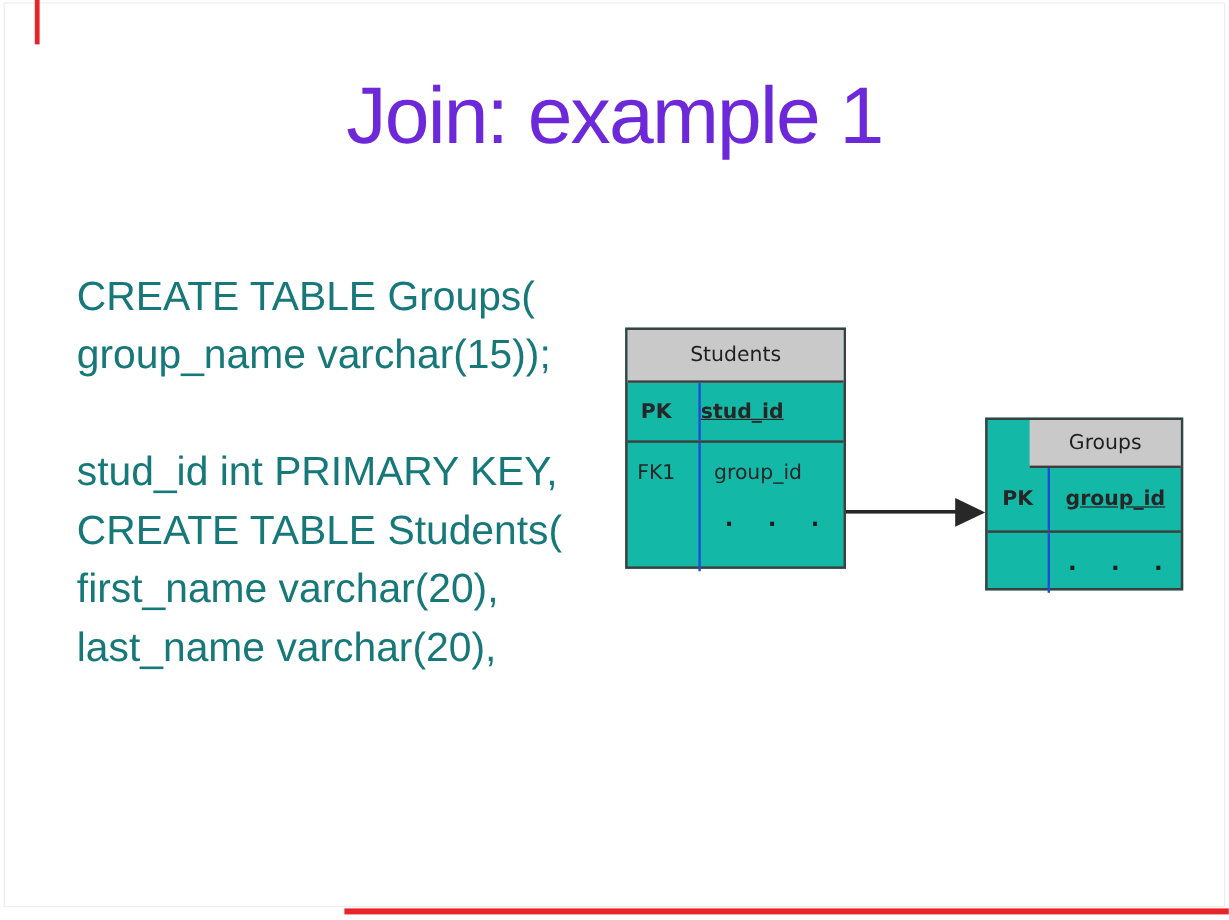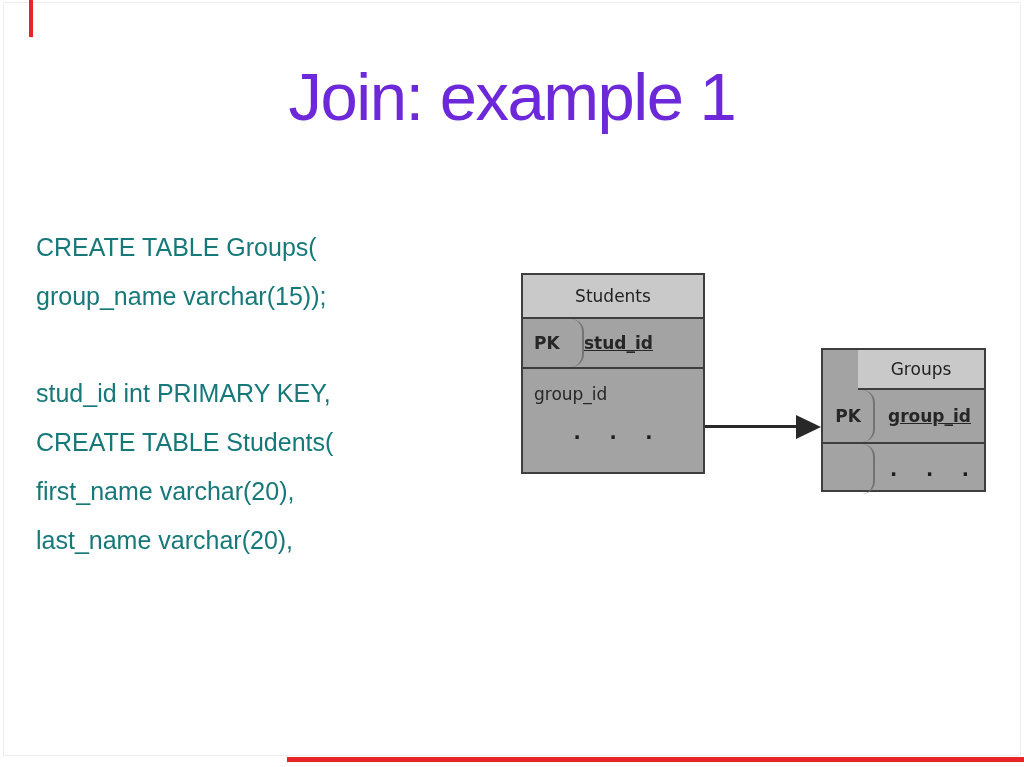--- a/index.html
+++ b/index.html
@@ -30,31 +30,31 @@
     margin:0;
     text-align:center;
     font-size:67px; line-height:1.1;
     font-weight:400;
     letter-spacing:-1.5px;
     color:#6d28d9;
   }
 
   
   .sql {
-    position:absolute; left:36px; top:223px;
+    position:absolute; left:64px; top:223px;
     color:#17787a;
-    font-size:25px;
+    font-size:34px;
     line-height:48.75px;
   }
   .sql-line { height:48.75px; white-space:pre; }
 
   
   .dtable {
     position:absolute;
-    background:#a3a3a3;
+    background:#14b8a6;
     border:2px solid #3e3e3e;
     box-sizing:border-box;
     font-family:"DejaVu Sans", sans-serif;
     color:#262626;
     font-size:17px;
   }
   .students { left:521px; top:273px; width:184px; height:201px; }
   .groups   { left:821px; top:348px; width:165px; height:144px; }
 
   .dhdr {
@@ -64,23 +64,22 @@
     color:#1f1f1f;
     display:flex; align-items:center; justify-content:center;
   }
   .students .dhdr { height:42px; }
   .groups   .dhdr { height:38px;margin-left:35px; }
 
   .drow { display:flex; }
   .rule { border-bottom:2px solid #3e3e3e; }
   .kcell {
     flex:none;
-    border-right:2px solid #737373;
+    border-right:2px solid #1d4ed8;
     box-sizing:border-box;
-    border-radius:13px;
   }
   .students .kcell { width:61px; }
   .groups   .kcell { width:52px; }
   .ncell { flex:1; min-width:0; }
 
   .students .pk-row { height:48px; }
   .students .fk-row { height:107px; }
   .groups   .pk-row { height:52px; }
   .groups   .end-row{ height:50px; }
 
@@ -142,20 +141,21 @@
 
 <div>
 
   <div class="dtable students">
     <div class="dhdr">Students</div>
     <div class="drow pk-row rule">
       <div class="kcell bold vcenter">PK</div>
       <div class="ncell field-pk vcenter">stud_id</div>
     </div>
     <div class="drow fk-row">
+      <div class="kcell">FK1</div>
       <div class="ncell fkcol">
         <div>group_id</div>
         <div class="dots">. . .</div>
       </div>
     </div>
   </div>
 
   <div class="arrow-line"></div>
   <div class="arrow-head"></div>
 

